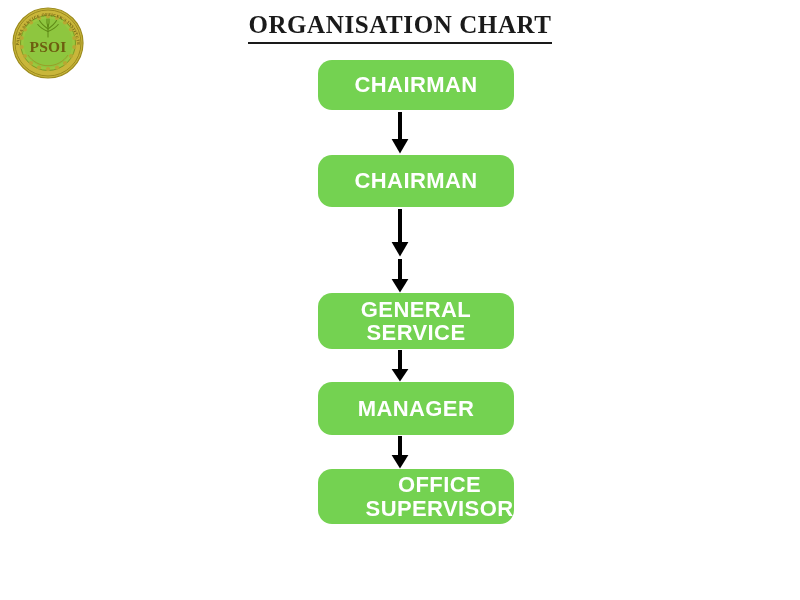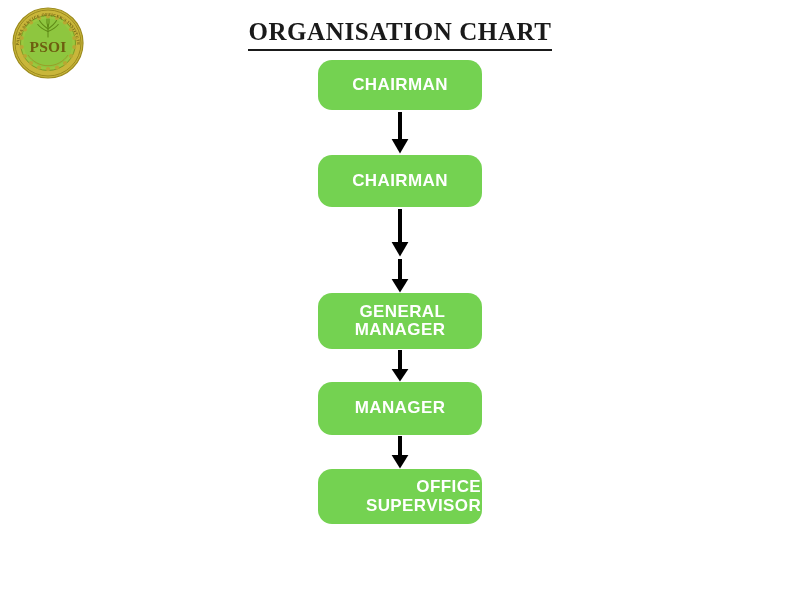--- a/index.html
+++ b/index.html
@@ -40,44 +40,43 @@
     font-weight: bold;
     font-size: 25px;
     letter-spacing: 0.6px;
     color: #1a1a1a;
     white-space: nowrap;
   }
   #chart-title .ttl-inner {
     display: inline-block;
     border-bottom: 2px solid #1a1a1a;
     padding-bottom: 3px;
-    margin-top: 7px;
   }
 
   
   #org-column {
     position: absolute;
     left: 318px;
     top: 60px;
     width: 164px;
   }
 
   .node-box {
     position: relative;
     box-sizing: border-box;
-    width: 164px;
+    width: 196px;
     background: #74d251;
     border-radius: 14px;
     color: #ffffff;
     font-family: "Liberation Sans", sans-serif;
     font-weight: bold;
-    font-size: 17px;
+    font-size: 22px;
     letter-spacing: 0.4px;
     line-height: 1.06;
-    text-align: right;
+    text-align: center;
     display: flex;
     align-items: center;
     justify-content: center;
     z-index: 2;
   }
   .node-box .node-label {
     display: block;
     padding: 0 6px;
     white-space: pre-line;
   }
@@ -197,21 +196,21 @@
 
     <div class="connector gap-35">
       <svg width="18" height="34" viewBox="0 0 18 34" aria-hidden="true">
         <rect x="7" y="0" width="4" height="22" fill="#000000"></rect>
         <polygon points="0.6,20 17.4,20 9,33.5" fill="#000000"></polygon>
       </svg>
     </div>
 
     <div class="node-box h-56">
       <span class="node-label">GENERAL
-MANAGER</span>
+SERVICE</span>
     </div>
 
     <div class="connector gap-33">
       <svg width="18" height="32" viewBox="0 0 18 32" aria-hidden="true">
         <rect x="7" y="0" width="4" height="21" fill="#000000"></rect>
         <polygon points="0.6,19 17.4,19 9,31.5" fill="#000000"></polygon>
       </svg>
     </div>
 
     <div class="node-box h-53">

